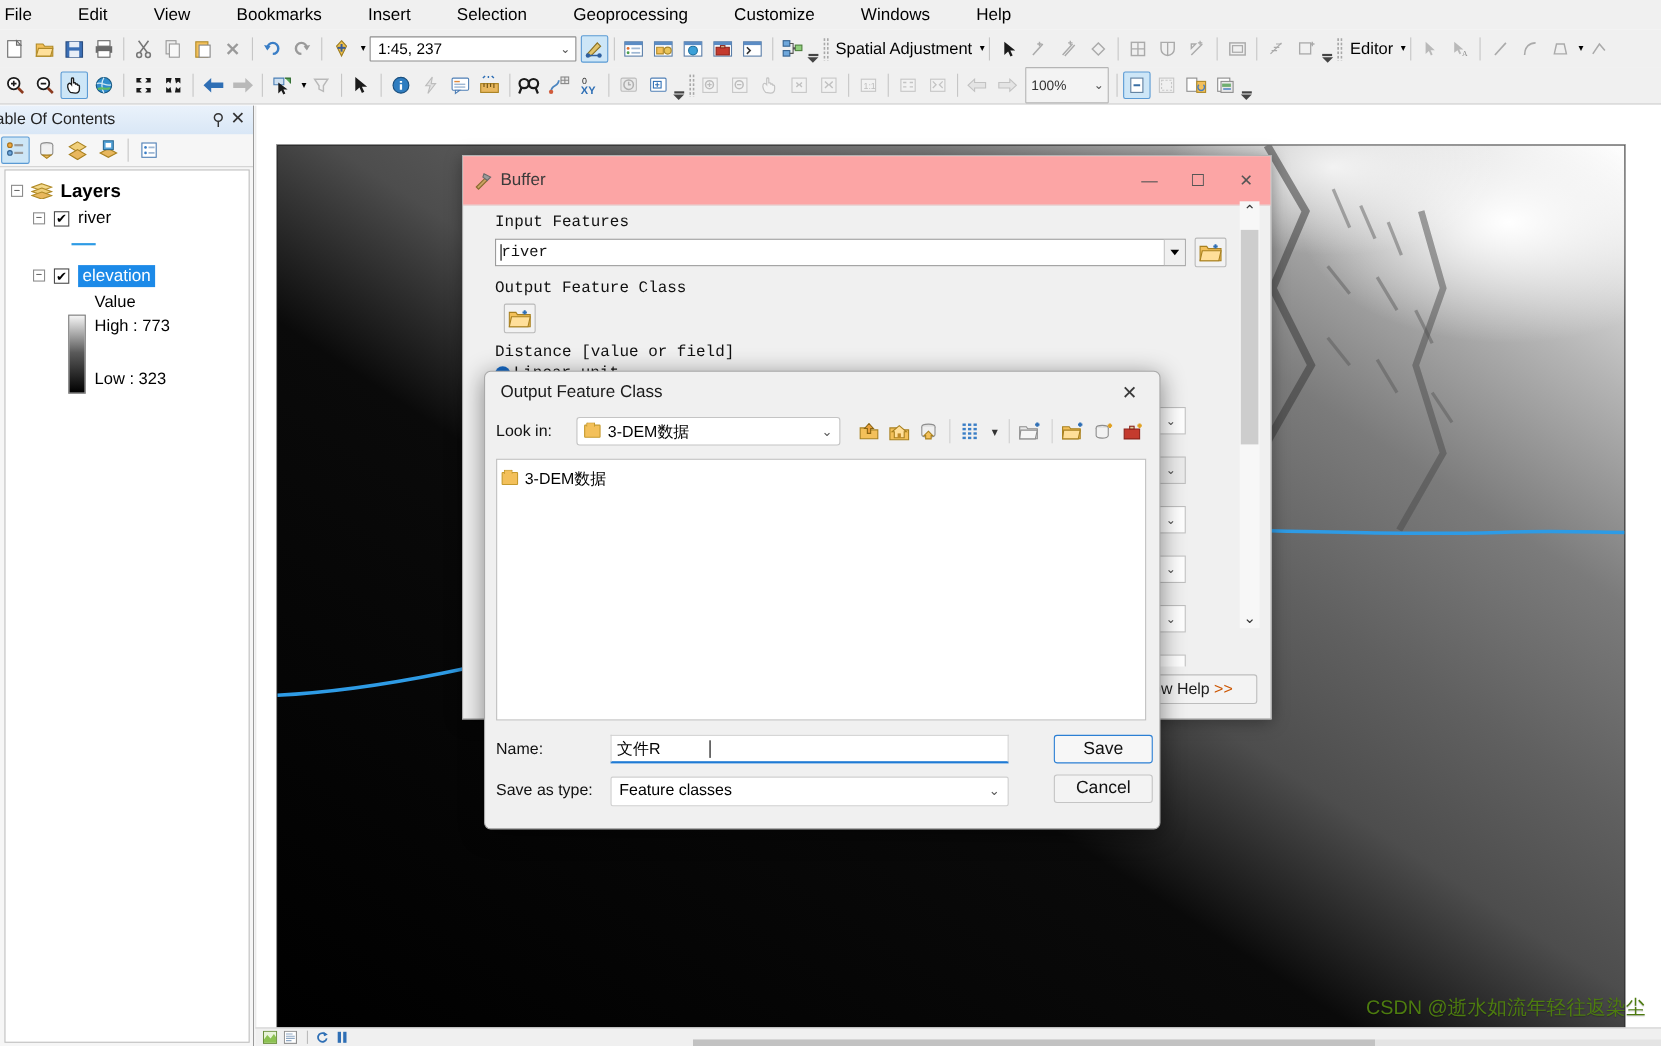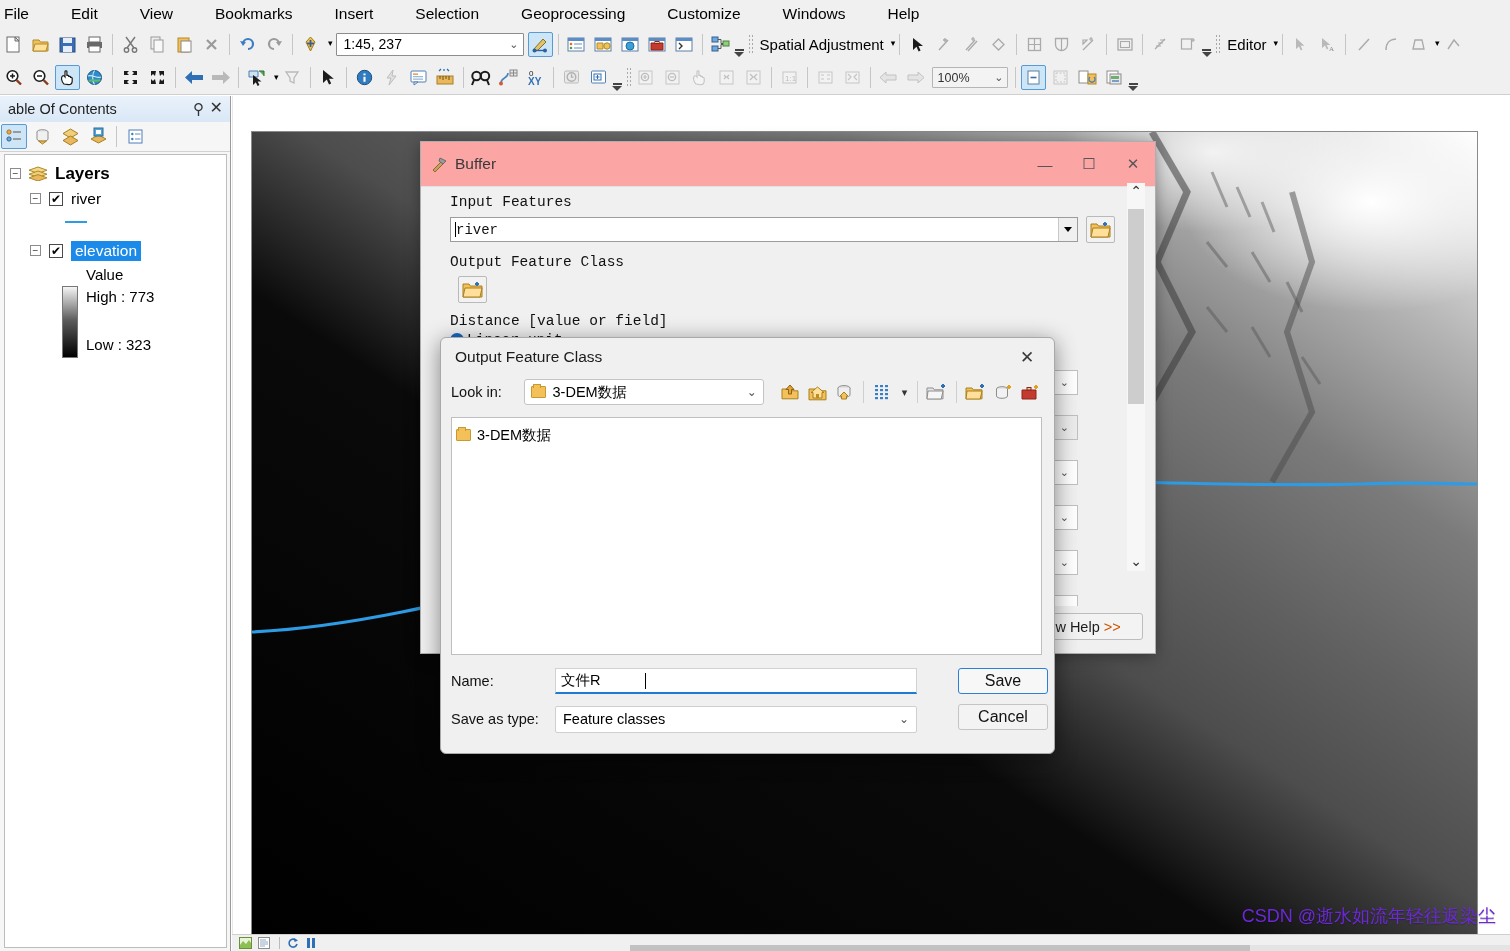--- a/index.html
+++ b/index.html
@@ -48,38 +48,38 @@
                    border-right:5px solid transparent;border-top:5px solid #444; }
 
   .scalebox {
     width: 188px; height: 23px; background: #fff;
     border: 1px solid #8d8d8d; border-radius: 1px;
     display: flex; align-items: center; justify-content: space-between;
     font-size: 14px; padding: 0 4px 0 7px; margin: 0 3px; flex:none;
     font-family: "Liberation Sans", sans-serif;
   }
   .zoombox {
-    width: 76px; height: 21px; background: #f3f3f3;
+    width: 76px; height: 33px; background: #f3f3f3;
     border: 1px solid #b5b5b5; border-radius: 1px;
     display: flex; align-items: center; justify-content: space-between;
     font-size: 12.5px; padding: 0 3px 0 5px; margin: 0 3px; flex:none; color:#333;
   }
   .chev { font-size: 11px; color:#555; }
   .tb-label { font-size: 15px; padding: 0 3px 0 6px; white-space: nowrap; }
   .tb-caret { font-size: 9px; margin-left: 4px; position: relative; top: -1px; }
 
   
   .toc {
     position: absolute; left: 0; top: 96px; width: 231px; height: 855px;
     background: #f6f6f6; border-right: 1px solid #9a9a9a;
   }
   .toc-title {
     height: 26px; background: linear-gradient(#eaf2fb,#d9e7f6);
     display:flex; align-items:center; font-size: 14.5px; color:#222;
-    padding-left: 12px; position: relative;
+    padding-left: 0px; position: relative;
   }
   .toc-title .ttxt { margin-left: -4px; }
   .toc-title .pin { position:absolute; right: 26px; top: 4px; font-size:15px; color:#333; }
   .toc-title .cls { position:absolute; right: 7px; top: 2px; font-size:16px; color:#333; }
   .toc-tools {
     height: 30px; background: #f6f6f6; display:flex; align-items:center;
     padding-left: 0px; border-bottom:1px solid #d2d2d2;
   }
   .toc-tools .tbtn { width: 26px; height: 25px; }
   .toc-body {
@@ -241,21 +241,21 @@
     background:#f3f3f3; border:1px solid #c4c4c4;
     display:flex; align-items:center; justify-content:center; font-size:16px; color:#111;
   }
   .sd-btn.primary { border:1px solid #2b7fd4; background:#f7f7f7; }
   #btn-save { top: 2px; right: -6px; }
   #btn-cancel { top: 38px; right: -6px; }
 
   
   .watermark {
     position:absolute; right: 14px; bottom: 23px;
-    font-size: 18px; color: #6d28d9; white-space: nowrap;
+    font-size: 18px; color: #4d7c0f; white-space: nowrap;
     text-shadow: 0 1px 1px rgba(0,0,0,.25);
   }
   .folder { width:15px;height:12px;background:#f3c05a;border:1px solid #c59a2e;
             border-radius:1px; position:relative; flex:none; }
   .folder:before { content:""; position:absolute; left:1px; top:-3px; width:6px;height:3px;
                    background:#f3c05a; border:1px solid #c59a2e; border-bottom:none;
                    border-radius:1px 1px 0 0;}
 </style>
 </head>
 <body>

